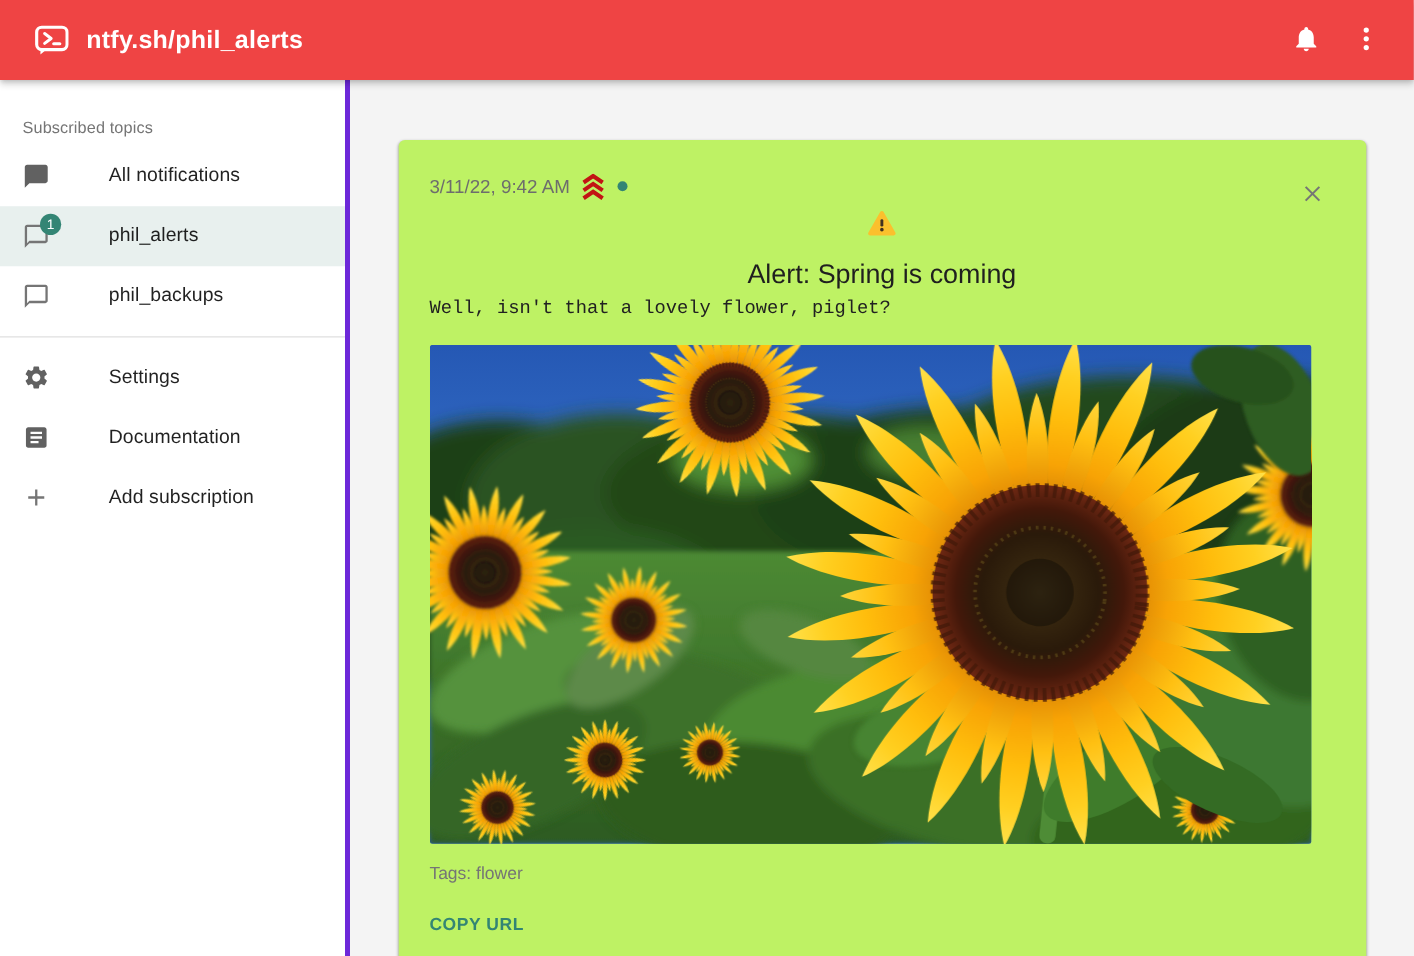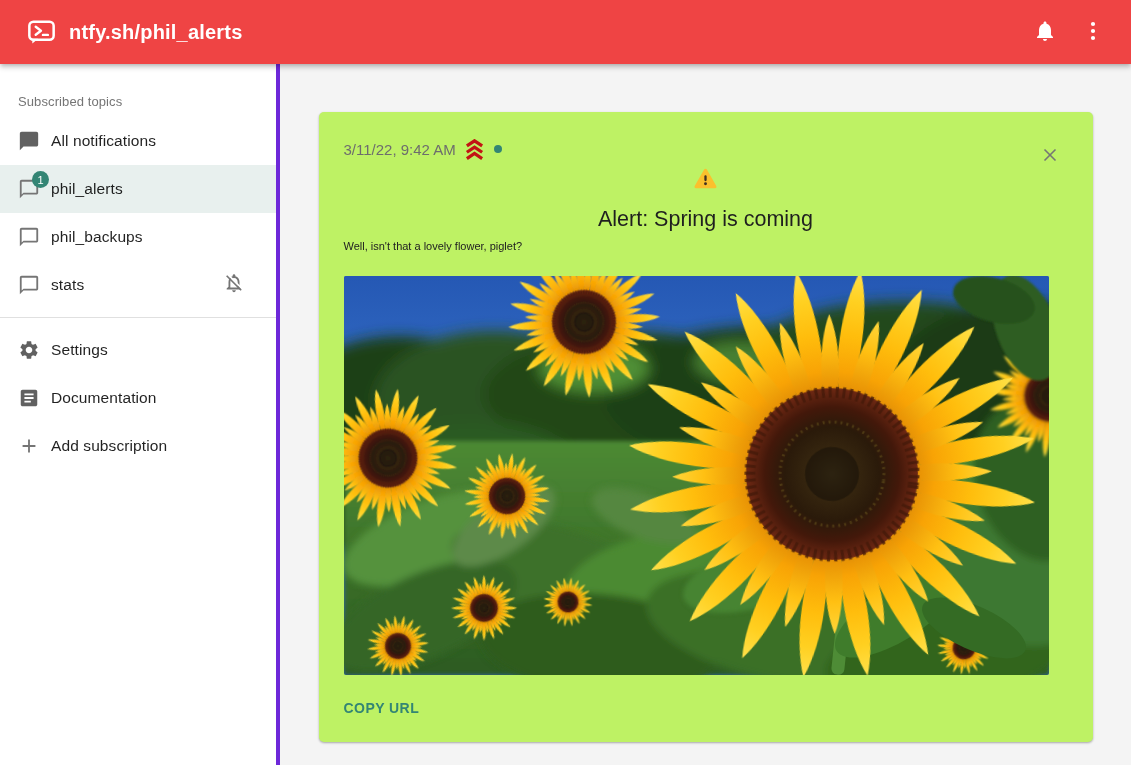--- a/index.html
+++ b/index.html
@@ -30,21 +30,21 @@
   .sidebar {
     position: fixed; top: 64px; left: 0; bottom: 0; width: 280px;
     background: #fff; border-right: 4px solid #6d28d9; z-index: 10;
   }
   .section-label {
     padding: 30px 18px 8px 18px;
     font-size: 13px; font-weight: 500; color: #757575; letter-spacing: .1px;
   }
   .nav-item {
     height: 48px; display: flex; align-items: center;
-    padding: 0 16px 0 17px; cursor: pointer; position: relative;
+    padding: 0 16px 0 17px; cursor: pointer; position: relative; gap: 36px;
   }
   .nav-item.selected { background: #e8f0ee; }
   .nav-icon { width: 24px; height: 24px; position: relative; flex: none; display: flex; align-items: center; justify-content: center; }
   .nav-label { margin-left: 10px; font-size: 15.5px; color: rgba(0,0,0,0.87); letter-spacing: .1px; }
   .nav-right { margin-left: auto; display: flex; align-items: center; }
   .badge {
     position: absolute; top: -6px; right: -8px;
     min-width: 17px; height: 17px; border-radius: 9px;
     background: #338574; color: #fff;
     font-size: 11px; font-weight: 500;
@@ -66,21 +66,21 @@
   }
   .card-close { position: absolute; top: 28px; right: 27px; width: 32px; height: 32px; }
   .meta-row { display: flex; align-items: center; height: 18px; }
   .timestamp { font-size: 15px; color: #6d6d6d; }
   .priority-icon { margin-left: 7px; display: flex; align-items: center; }
   .new-dot { width: 8px; height: 8px; border-radius: 50%; background: #338574; margin-left: 8px; }
   .card-title {
     margin-top: 9px; font-size: 21.5px; font-weight: 400; color: #1f1f1f;
     display: flex; align-items: center; gap: 9px; line-height: 26px; flex-direction: column;
   }
-  .card-body { margin-top: 5px; font-size: 11px; color: #212121; line-height: 19px; }
+  .card-body { margin-top: 5px; font-size: 15px; color: #212121; line-height: 19px; font-family: Liberation Mono, monospace; }
   .attachment {
     margin-top: 20px; width: 705px; height: 399px;
     border-radius: 2px; overflow: hidden; display: block; cursor: pointer;
     background: #2f62b8;
   }
   .attachment svg { display: block; }
   .tags { margin-top: 15px; font-size: 14px; color: #757575; }
   .actions { margin-top: 19px; display: flex; align-items: center; gap: 25px; justify-content: space-between; }
   .text-btn {
     background: none; border: none; padding: 6px 0; cursor: pointer;
@@ -144,37 +144,20 @@
 
   <div class="nav-item">
     <span class="nav-icon">
       <svg width="22" height="22" viewBox="0 0 24 24" fill="#757575">
         <path d="M20 2H4c-1.1 0-2 .9-2 2v18l4-4h14c1.1 0 2-.9 2-2V4c0-1.1-.9-2-2-2zm0 14H6l-2 2V4h16v12z"></path>
       </svg>
     </span>
     <span class="nav-label">phil_backups</span>
   </div>
 
-  <div class="nav-item">
-    <span class="nav-icon">
-      <svg width="22" height="22" viewBox="0 0 24 24" fill="#757575">
-        <path d="M20 2H4c-1.1 0-2 .9-2 2v18l4-4h14c1.1 0 2-.9 2-2V4c0-1.1-.9-2-2-2zm0 14H6l-2 2V4h16v12z"></path>
-      </svg>
-    </span>
-    <span class="nav-label">stats</span>
-    <span class="nav-right" style="margin-right:15px;">
-      <span>
-        <svg width="22" height="22" viewBox="0 0 24 24">
-          <path fill="#757575" d="M12 22c1.1 0 2-.9 2-2h-4c0 1.1.9 2 2 2zm6-6v-5c0-3.07-1.63-5.64-4.5-6.32V4c0-.83-.67-1.5-1.5-1.5s-1.5.67-1.5 1.5v.68C7.64 5.36 6 7.92 6 11v5l-2 2v1h16v-1l-2-2zm-2 1H8v-6c0-2.48 1.51-4.5 4-4.5s4 2.02 4 4.5v6z"></path>
-          <line x1="5.4" y1="2.8" x2="21.2" y2="18.6" stroke="#fff" stroke-width="2"></line>
-          <line x1="4" y1="4.1" x2="19.8" y2="19.9" stroke="#757575" stroke-width="1.8"></line>
-        </svg>
-      </span>
-    </span>
-  </div>
 
   <div class="divider"></div>
 
   <div class="nav-item">
     <span class="nav-icon">
       <svg width="22" height="22" viewBox="0 0 24 24" fill="#616161">
         <path d="M19.14,12.94c0.04-0.3,0.06-0.61,0.06-0.94c0-0.32-0.02-0.64-0.07-0.94l2.03-1.58c0.18-0.14,0.23-0.41,0.12-0.61 l-1.92-3.32c-0.12-0.22-0.37-0.29-0.59-0.22l-2.39,0.96c-0.5-0.38-1.03-0.7-1.62-0.94L14.4,2.81c-0.04-0.24-0.24-0.41-0.48-0.41 h-3.84c-0.24,0-0.43,0.17-0.47,0.41L9.25,5.35C8.66,5.59,8.12,5.92,7.63,6.29L5.24,5.33c-0.22-0.08-0.47,0-0.59,0.22L2.74,8.87 C2.62,9.08,2.66,9.34,2.86,9.48l2.03,1.58C4.84,11.36,4.8,11.69,4.8,12s0.02,0.64,0.07,0.94l-2.03,1.58 c-0.18,0.14-0.23,0.41-0.12,0.61l1.92,3.32c0.12,0.22,0.37,0.29,0.59,0.22l2.39-0.96c0.5,0.38,1.03,0.7,1.62,0.94l0.36,2.54 c0.05,0.24,0.24,0.41,0.48,0.41h3.84c0.24,0,0.44-0.17,0.47-0.41l0.36-2.54c0.59-0.24,1.13-0.56,1.62-0.94l2.39,0.96 c0.22,0.08,0.47,0,0.59-0.22l1.92-3.32c0.12-0.22,0.07-0.47-0.12-0.61L19.14,12.94z M12,15.6c-1.98,0-3.6-1.62-3.6-3.6 s1.62-3.6,3.6-3.6s3.6,1.62,3.6,3.6S13.98,15.6,12,15.6z"></path>
       </svg>
     </span>
     <span class="nav-label">Settings</span>
@@ -359,18 +342,19 @@
         <ellipse cx="552" cy="338" rx="70" ry="27" fill="#3f7c2b" transform="rotate(-32 552 338)"></ellipse>
         <ellipse cx="630" cy="352" rx="56" ry="22" fill="#346b24" transform="rotate(24 630 352)"></ellipse>
         <ellipse cx="412" cy="302" rx="75" ry="30" fill="#478433" transform="rotate(-15 412 302)" filter="url(#f2)"></ellipse>
 
         <g transform="translate(488 198) rotate(8)">
           <use href="#flower"></use>
         </g>
       </svg>
     </div>
 
+    <p class="tags">Tags: flower</p>
 
     <div class="actions">
       <button class="text-btn">COPY URL</button>
     </div>
   </article>
 </main>
 
 </body></html>

